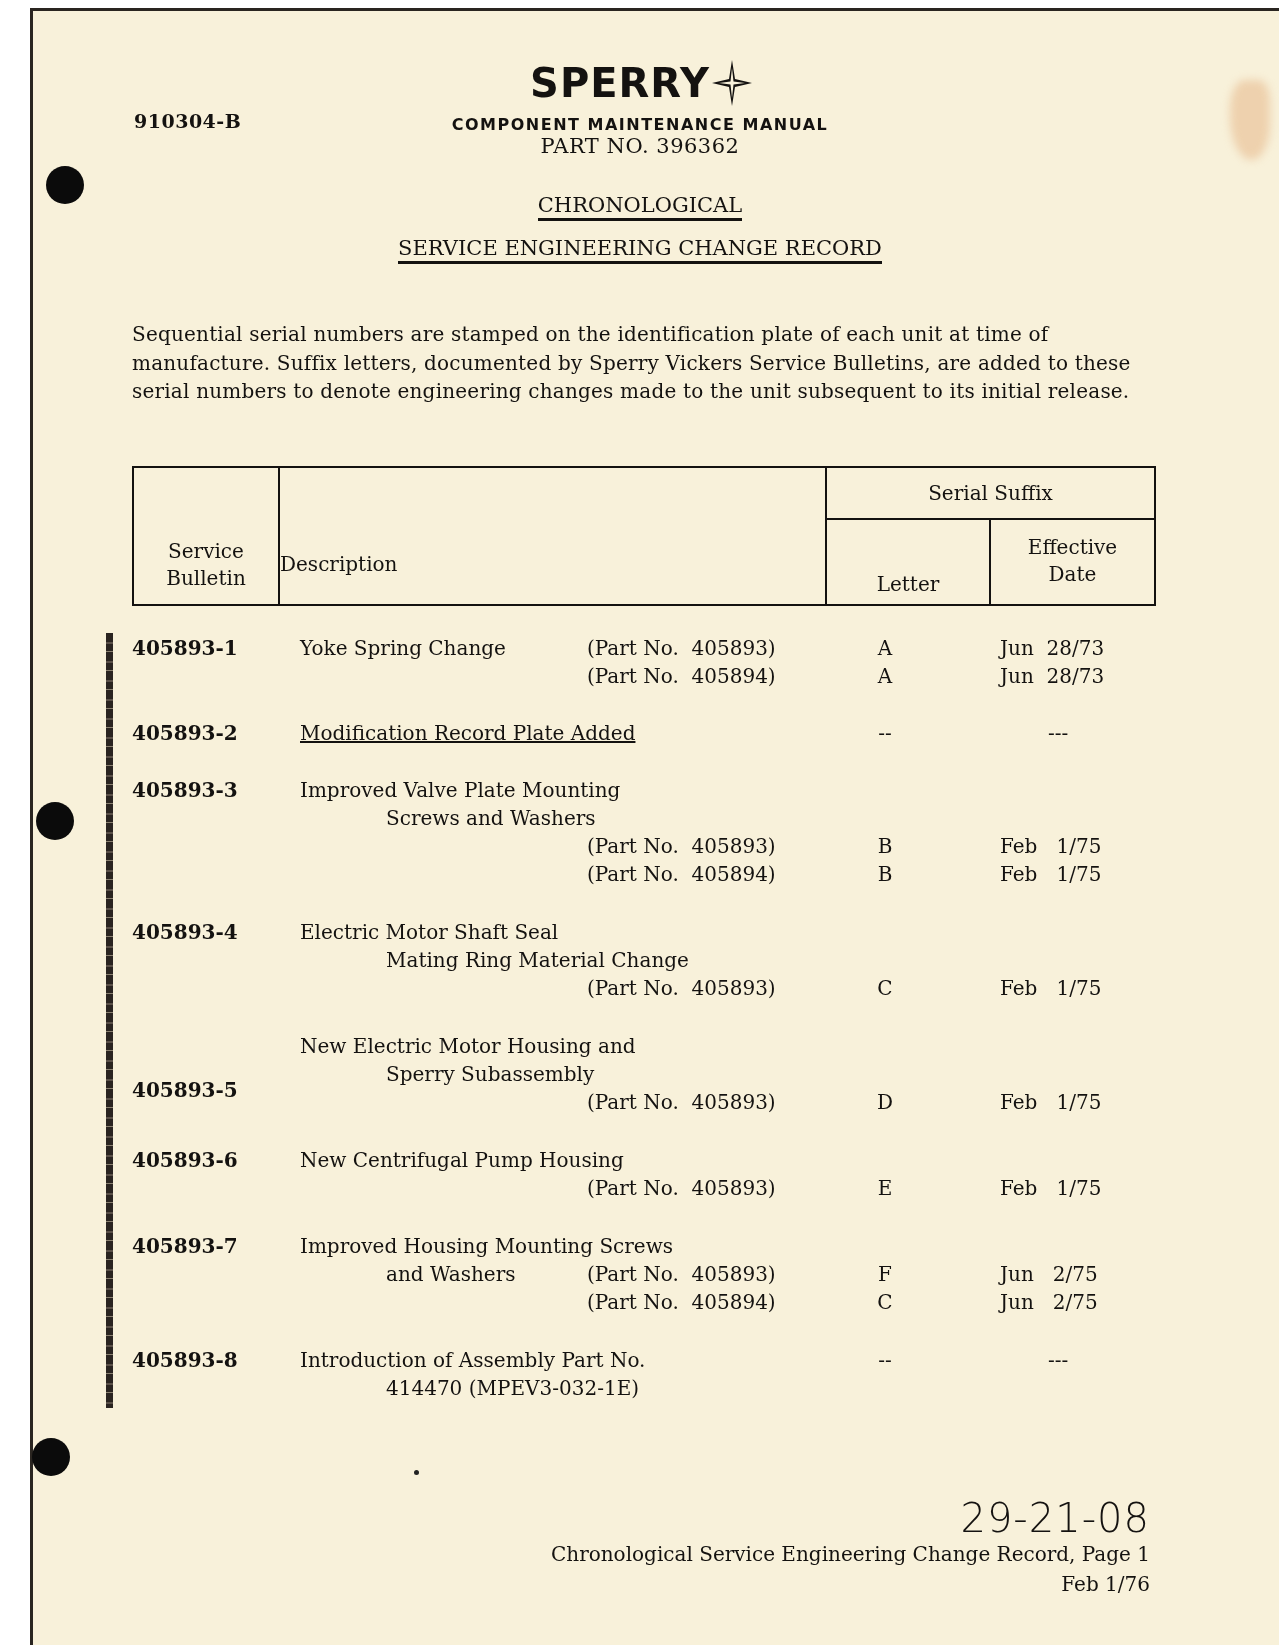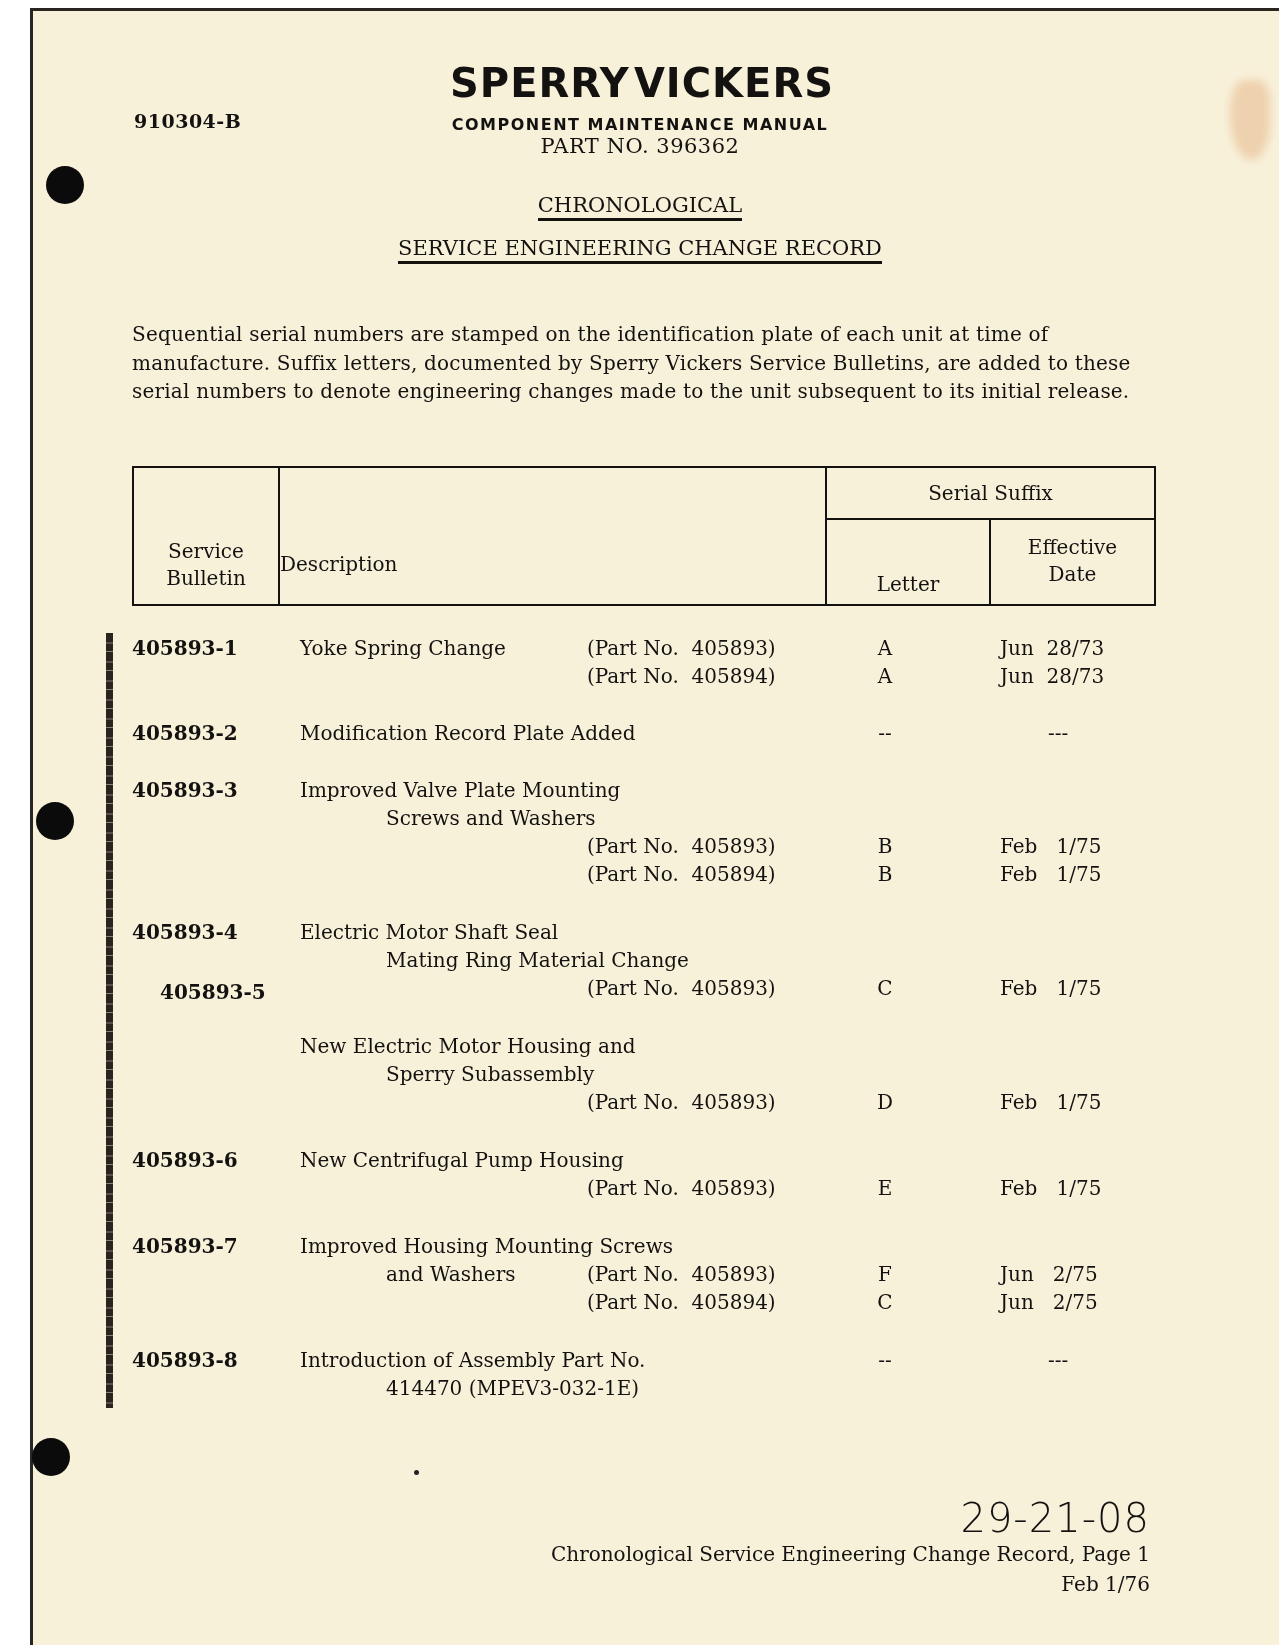--- a/index.html
+++ b/index.html
@@ -83,21 +83,20 @@
 <div class="punch" style="left:32px; top:1438px;"></div>
 
 <div class="abs docnum">910304-B</div>
 
 <div class="abs logo">
   <span>SPERRY</span>
   <svg class="star" viewBox="0 0 40 46">
     <path d="M20 0 L23 19 L40 23 L23 27 L20 46 L17 27 L0 23 L17 19 Z" fill="#141210"></path>
     <path d="M20 8 L21.5 21.5 L33 23 L21.5 24.5 L20 38 L18.5 24.5 L7 23 L18.5 21.5 Z" fill="#f8f1da"></path>
   </svg>
-  <span>VICKERS</span>
 </div>
 <div class="abs cmm">COMPONENT MAINTENANCE MANUAL</div>
 <div class="abs partno">PART NO. 396362</div>
 
 <div class="abs title1"><span>CHRONOLOGICAL</span></div>
 <div class="abs title2"><span>SERVICE ENGINEERING CHANGE RECORD</span></div>
 
 <div class="abs intro">Sequential serial numbers are stamped on the identification plate of each unit at time of manufacture.  Suffix letters, documented by Sperry Vickers Service Bulletins, are added to these serial numbers to denote engineering changes made to the unit subsequent to its initial release.</div>
 
 <table class="hdr">
@@ -129,42 +128,42 @@
 <div class="row sb" style="top: 636px; white-space: pre;">405893-1</div>
 <div class="row desc" style="top: 636px; white-space: pre;">Yoke Spring Change</div>
 <div class="row pn" style="top: 636px; white-space: pre;">(Part No.  405893)</div>
 <div class="row let" style="top: 636px; white-space: pre;">A</div>
 <div class="row date" style="top: 636px; white-space: pre;">Jun  28/73</div>
 <div class="row pn" style="top: 664px; white-space: pre;">(Part No.  405894)</div>
 <div class="row let" style="top: 664px; white-space: pre;">A</div>
 <div class="row date" style="top: 664px; white-space: pre;">Jun  28/73</div>
 
 <div class="row sb" style="top: 721px; white-space: pre;">405893-2</div>
-<div class="row desc" style="top: 721px; white-space: pre;">Modification Record Plate Added</div>
+<div class="row desc" style="top: 721px; white-space: pre; text-decoration: underline;">Modification Record Plate Added</div>
 <div class="row let" style="top: 721px; white-space: pre;">--</div>
 <div class="row date" style="top: 721px; padding-left: 48px; white-space: pre;">---</div>
 
 <div class="row sb" style="top: 778px; white-space: pre;">405893-3</div>
 <div class="row desc" style="top: 778px; white-space: pre;">Improved Valve Plate Mounting</div>
 <div class="row desc2" style="top: 806px; white-space: pre;">Screws and Washers</div>
 <div class="row pn" style="top: 834px; white-space: pre;">(Part No.  405893)</div>
 <div class="row let" style="top: 834px; white-space: pre;">B</div>
 <div class="row date" style="top: 834px; white-space: pre;">Feb   1/75</div>
 <div class="row pn" style="top: 862px; white-space: pre;">(Part No.  405894)</div>
 <div class="row let" style="top: 862px; white-space: pre;">B</div>
 <div class="row date" style="top: 862px; white-space: pre;">Feb   1/75</div>
 
 <div class="row sb" style="top: 920px; white-space: pre;">405893-4</div>
 <div class="row desc" style="top: 920px; white-space: pre;">Electric Motor Shaft Seal</div>
 <div class="row desc2" style="top: 948px; white-space: pre;">Mating Ring Material Change</div>
 <div class="row pn" style="top: 976px; white-space: pre;">(Part No.  405893)</div>
 <div class="row let" style="top: 976px; white-space: pre;">C</div>
 <div class="row date" style="top: 976px; white-space: pre;">Feb   1/75</div>
 
-<div class="row sb" style="top: 980px; white-space: pre; margin-left: 28px;">405893-5</div>
+<div class="row sb" style="top: 1078px; white-space: pre;">405893-5</div>
 <div class="row desc" style="top: 1034px; white-space: pre;">New Electric Motor Housing and</div>
 <div class="row desc2" style="top: 1062px; white-space: pre;">Sperry Subassembly</div>
 <div class="row pn" style="top: 1090px; white-space: pre;">(Part No.  405893)</div>
 <div class="row let" style="top: 1090px; white-space: pre;">D</div>
 <div class="row date" style="top: 1090px; white-space: pre;">Feb   1/75</div>
 
 <div class="row sb" style="top: 1148px; white-space: pre;">405893-6</div>
 <div class="row desc" style="top: 1148px; white-space: pre;">New Centrifugal Pump Housing</div>
 <div class="row pn" style="top: 1176px; white-space: pre;">(Part No.  405893)</div>
 <div class="row let" style="top: 1176px; white-space: pre;">E</div>

